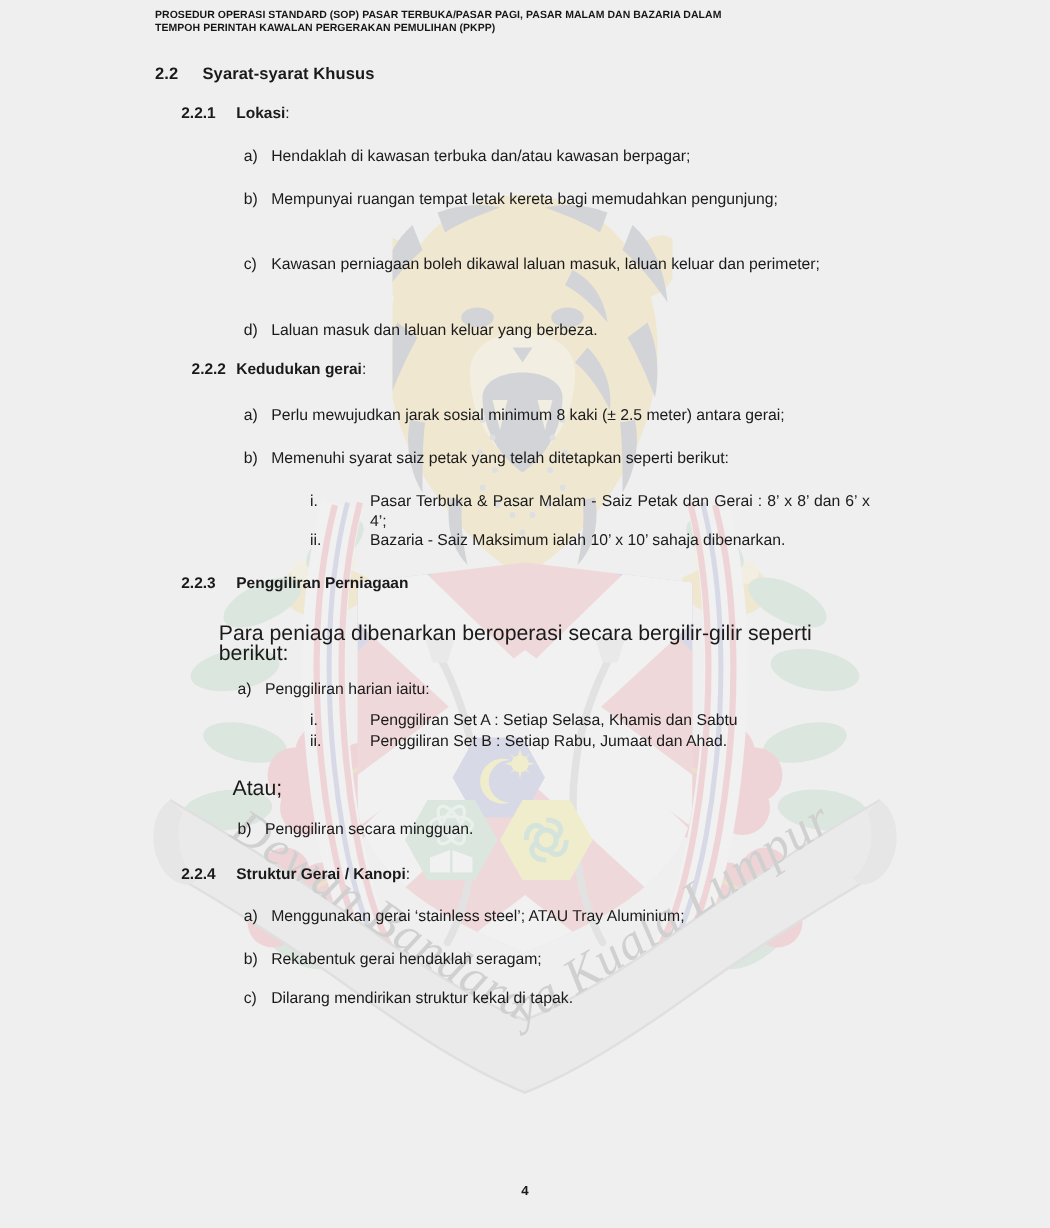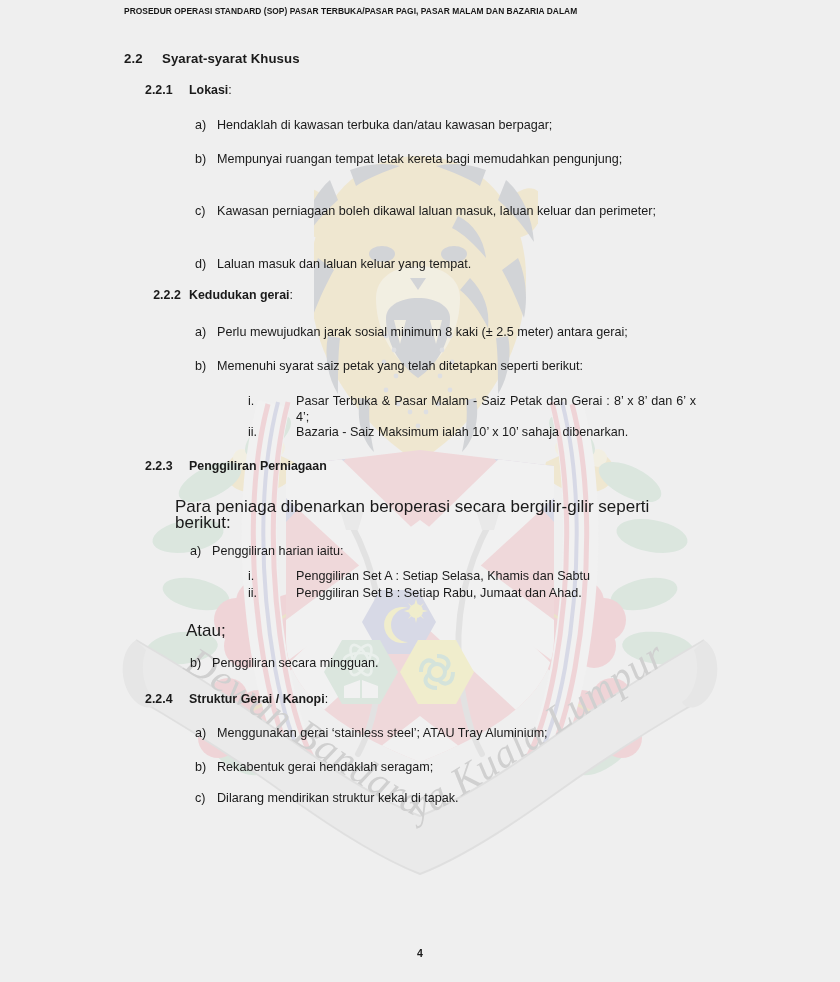--- a/index.html
+++ b/index.html
@@ -374,20 +374,21 @@
           <textPath href="#mottoPath" startOffset="4%">Dewan Bandaraya Kuala Lumpur</textPath>
         </text>
       </g>
     </svg>
   </div>
 
   <div id="content">
 
     <div class="hdr">
       <div>PROSEDUR OPERASI STANDARD (SOP) PASAR TERBUKA/PASAR PAGI, PASAR MALAM DAN BAZARIA DALAM</div>
+      <div>TEMPOH PERINTAH KAWALAN PERGERAKAN PEMULIHAN (PKPP)</div>
     </div>
 
     <div class="blk h2" style="left:124px; top:51px;">
       <span class="num">2.2</span><span>Syarat-syarat Khusus</span>
     </div>
 
     <div class="blk h3" style="left:145px; top:83px;">
       <span class="num">2.2.1</span><span>Lokasi</span><span class="thin">:</span>
     </div>
 
@@ -401,21 +402,21 @@
       <span class="bd">Mempunyai ruangan tempat letak kereta bagi memudahkan pengunjung;</span>
     </div>
 
     <div class="row just" style="left:195px; top:204px; width:500px;">
       <span class="mk">c)</span>
       <span class="bd">Kawasan perniagaan boleh dikawal laluan masuk, laluan keluar dan perimeter;</span>
     </div>
 
     <div class="row" style="left:195px; top:257px; width:500px;">
       <span class="mk">d)</span>
-      <span class="bd">Laluan masuk dan laluan keluar yang tempat.</span>
+      <span class="bd">Laluan masuk dan laluan keluar yang berbeza.</span>
     </div>
 
     <div class="blk h3" style="left:145px; top:288px;text-align:center;">
       <span class="num">2.2.2</span><span>Kedudukan gerai</span><span class="thin">:</span>
     </div>
 
     <div class="row just" style="left:195px; top:325px; width:500px;">
       <span class="mk">a)</span>
       <span class="bd">Perlu mewujudkan jarak sosial minimum 8 kaki (± 2.5 meter) antara gerai;</span>
     </div>

